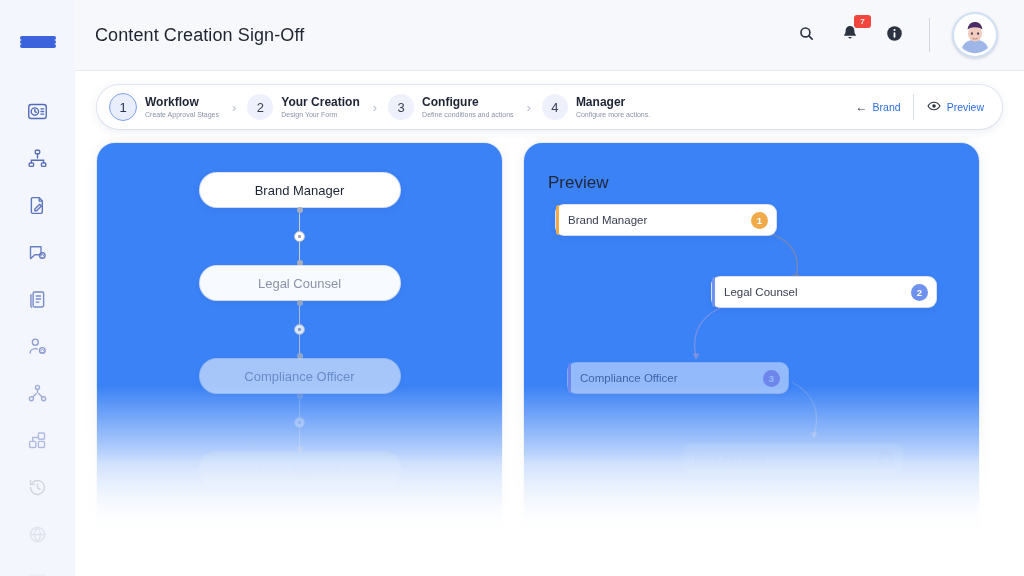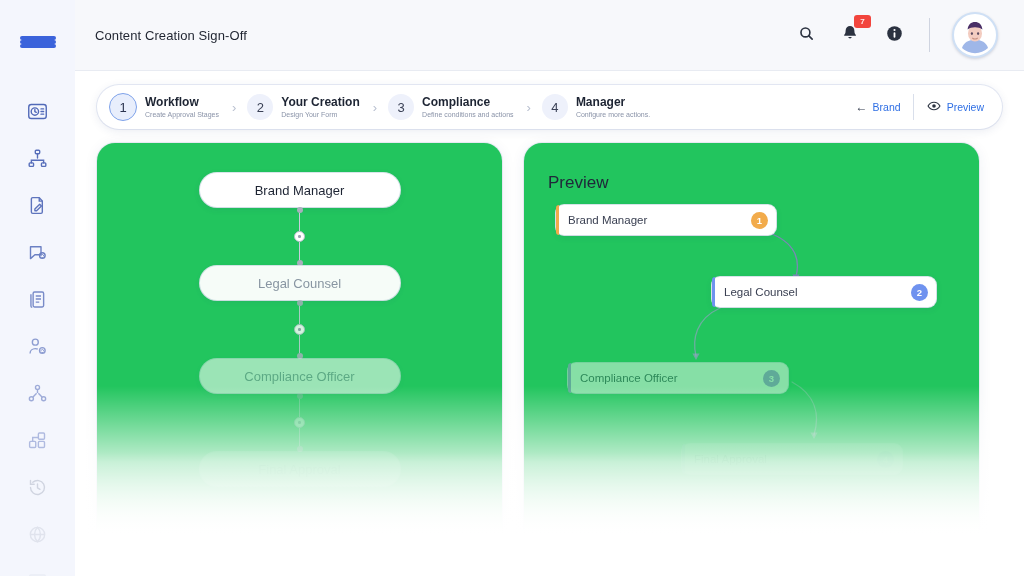--- a/index.html
+++ b/index.html
@@ -26,21 +26,21 @@
 
   
   .main{position:absolute;left:75px;top:0;width:949px;height:576px;background:#ffffff;}
   .topbar{
     position:relative;height:70px;
     background:#f7f8fb;
     border-bottom:1px solid #e8ebf2;
     display:flex;align-items:center;
   }
   .page-title{
-    margin-left:20px;font-size:13px;color:#1f2430;letter-spacing:.1px;
+    margin-left:20px;font-size:18px;color:#1f2430;letter-spacing:.1px;
   }
   .top-actions{position:absolute;right:26px;top:0;height:70px;display:flex;align-items:center;gap:18px;}
   .ticon{width:26px;height:26px;display:flex;align-items:center;justify-content:center;position:relative;cursor:pointer;}
   .badge{
     position:absolute;top:-7px;right:-8px;min-width:13px;height:13px;padding:0 2px;
     background:#f2453d;border-radius:3px;color:#ffeaea;font-size:8px;line-height:13px;
     text-align:center;font-weight:bold;
   }
   .divider-v{width:1px;height:34px;background:#cfd4e0;margin:0 4px;}
   .avatar{
@@ -70,21 +70,21 @@
   .chev{color:#b9c0d0;font-size:13px;margin:0 7px 0 9px;}
   .stepper-right{margin-left:auto;display:flex;align-items:center;}
   .back-btn{display:flex;align-items:center;gap:5px;font-size:10.5px;color:#2f6fe4;cursor:pointer;padding:0 12px;}
   .back-btn .arrow{color:#2b3447;font-size:12px;}
   .vline{width:1px;height:26px;background:#d9dfeb;}
   .preview-btn{display:flex;align-items:center;gap:6px;font-size:10.5px;color:#2f6fe4;cursor:pointer;padding:0 12px 0 13px;}
 
   
   .panels{display:flex;gap:22px;padding:14px 22px 0 22px;}
   .panel{
-    background:#22c55e;border-radius:18px;
+    background:#3b82f6;border-radius:18px;
     box-shadow:0 2px 14px rgba(40,60,120,.08), 0 0 0 1px rgba(235,238,246,.95);
     position:relative;
   }
   .panel-left{width:405px;height:430px;}
   .panel-right{width:455px;height:430px;}
   .panel-title{font-size:17px;color:#20283a;padding:30px 0 0 24px;}
 
   
   .flow{padding-top:30px;display:flex;flex-direction:column;align-items:center;}
   .node{
@@ -326,21 +326,21 @@
           <div class="step-txt">
             <div class="step-title">Your Creation</div>
             <div class="step-sub">Design Your Form</div>
           </div>
         </div>
         <div class="chev">›</div>
 
         <div class="step">
           <div class="step-num">3</div>
           <div class="step-txt">
-            <div class="step-title">Compliance</div>
+            <div class="step-title">Configure</div>
             <div class="step-sub">Define conditions and actions</div>
           </div>
         </div>
         <div class="chev">›</div>
 
         <div class="step">
           <div class="step-num">4</div>
           <div class="step-txt">
             <div class="step-title">Manager</div>
             <div class="step-sub">Configure more actions.</div>

